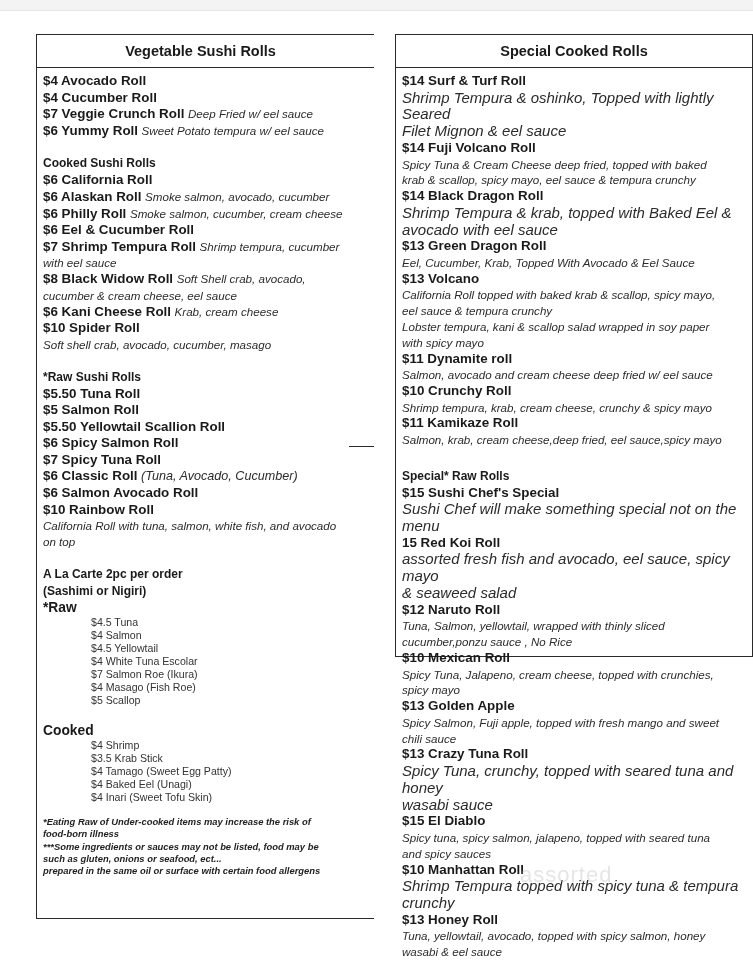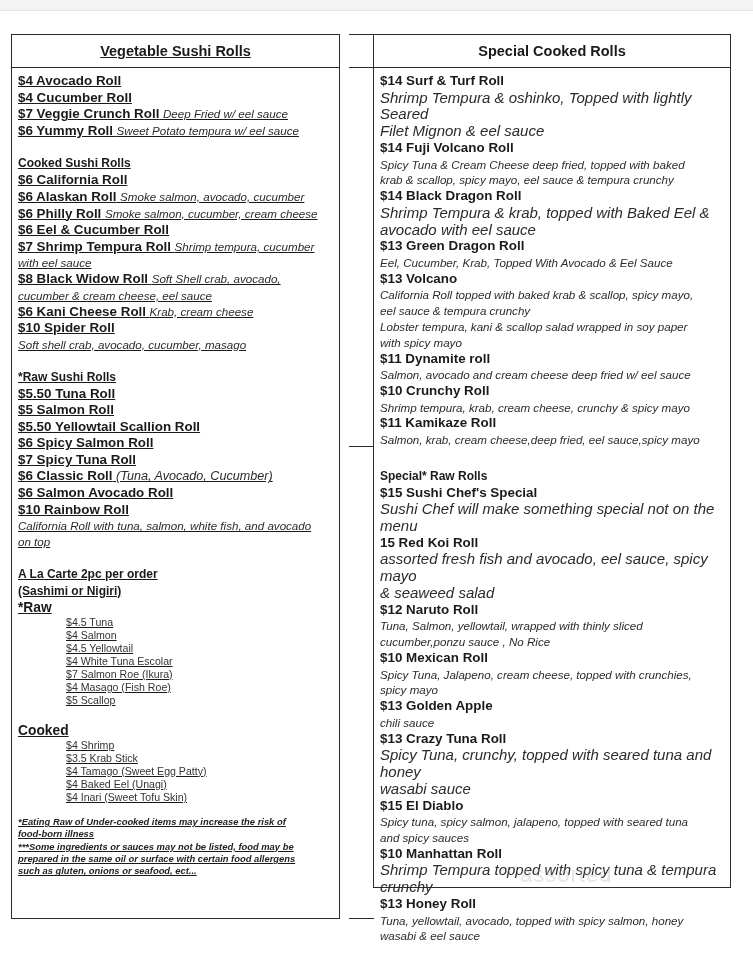--- a/index.html
+++ b/index.html
@@ -2,23 +2,23 @@
 <html><head>
 <meta charset="utf-8">
 <style>
   html, body { margin: 0; padding: 0; }
   body {
     width: 753px; height: 960px; background: #ffffff; position: relative; overflow: hidden;
     font-family: "Liberation Sans", sans-serif; color: #1a1a1a;
   }
   .topbar { position: absolute; left: 0; top: 0; width: 753px; height: 10px; background: #f3f3f3; border-bottom: 1px solid #e6e6e6; }
   .col { position: absolute; top: 34px; border: 1.5px solid #2a2a2a; box-sizing: border-box; background: #fff; }
-  .col-left { left: 11px; width: 329px; height: 885px; text-decoration: underline; }
+  .col-left { left: 36px; width: 329px; height: 885px; }
   .col-mid { left: 349px; width: 25px; height: 885px; border-left: none; border-right: none; }
-  .col-right { left: 373px; width: 358px; height: 854px; }
+  .col-right { left: 395px; width: 358px; height: 623px; }
   .head-cell {
     height: 32px; border-bottom: 1.5px solid #2a2a2a; display: flex; align-items: center; justify-content: center;
     font-weight: bold; font-size: 14.5px;
   }
   .mid-divider { position: absolute; left: 0; top: 32px; width: 100%; border-top: 1.5px solid #2a2a2a; }
   .mid-divider2 { position: absolute; left: 0; top: 411px; width: 100%; border-top: 1.5px solid #2a2a2a; }
   .body-cell { padding: 5px 6px 0 6px; }
   .line { font-size: 12.8px; line-height: 16.6px; white-space: nowrap; }
   .item-name { font-weight: bold; font-size: 13.4px; }
   .item-desc { font-style: italic; font-size: 11.6px; color: #2b2b2b; }
@@ -83,22 +83,22 @@
       <div class="subhead">Cooked</div>
       <div class="small-item">$4 Shrimp</div>
       <div class="small-item">$3.5 Krab Stick</div>
       <div class="small-item">$4 Tamago (Sweet Egg Patty)</div>
       <div class="small-item">$4 Baked Eel (Unagi)</div>
       <div class="small-item">$4 Inari (Sweet Tofu Skin)</div>
       <div class="gap" style="height: 12px;"></div>
       <div class="note">*Eating Raw of Under-cooked items may increase  the risk of</div>
       <div class="note">food-born illness</div>
       <div class="note">***Some ingredients or sauces may not be listed, food may be</div>
+      <div class="note">such as gluten, onions or seafood, ect...</div>
       <div class="note">prepared in the same oil or surface with certain food allergens</div>
-      <div class="note">such as gluten, onions or seafood, ect...</div>
     </div>
 </div>
 
 <div class="col col-mid">
   <div class="mid-divider"></div>
   <div class="mid-divider2"></div>
 </div>
 
 <div class="col col-right">
   <div class="head-cell">Special Cooked Rolls</div>
@@ -132,20 +132,21 @@
       <div class="line"><span class="item-name">15 Red Koi Roll</span></div>
       <div class="desc-line large">assorted fresh fish and avocado, eel sauce, spicy mayo</div>
       <div class="desc-line large">&amp; seaweed salad</div>
       <div class="line"><span class="item-name">$12 Naruto Roll</span></div>
       <div class="desc-line">Tuna, Salmon, yellowtail, wrapped with thinly sliced</div>
       <div class="desc-line">cucumber,ponzu sauce , No Rice</div>
       <div class="line"><span class="item-name">$10 Mexican Roll</span></div>
       <div class="desc-line">Spicy Tuna, Jalapeno, cream cheese, topped with crunchies,</div>
       <div class="desc-line">spicy mayo</div>
       <div class="line"><span class="item-name">$13 Golden Apple</span></div>
+      <div class="desc-line">Spicy Salmon, Fuji apple, topped with fresh mango and sweet</div>
       <div class="desc-line">chili sauce</div>
       <div class="line"><span class="item-name">$13 Crazy Tuna Roll</span></div>
       <div class="desc-line large">Spicy Tuna, crunchy, topped with seared tuna and honey</div>
       <div class="desc-line large">wasabi sauce</div>
       <div class="line"><span class="item-name">$15 El Diablo</span></div>
       <div class="desc-line">Spicy tuna, spicy salmon, jalapeno, topped with seared tuna</div>
       <div class="desc-line">and spicy sauces</div>
       <div class="line"><span class="item-name">$10 Manhattan Roll</span></div>
       <div class="desc-line large">Shrimp Tempura topped with spicy tuna &amp; tempura</div>
       <div class="desc-line large">crunchy</div>

